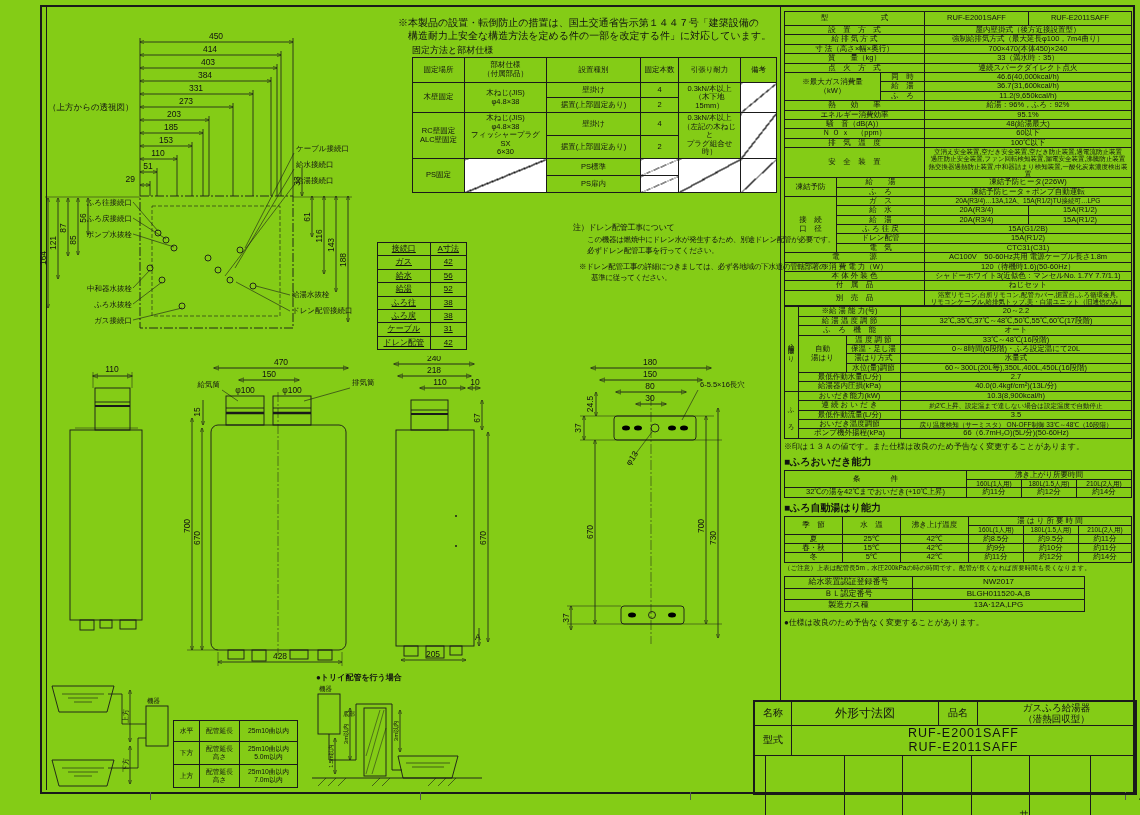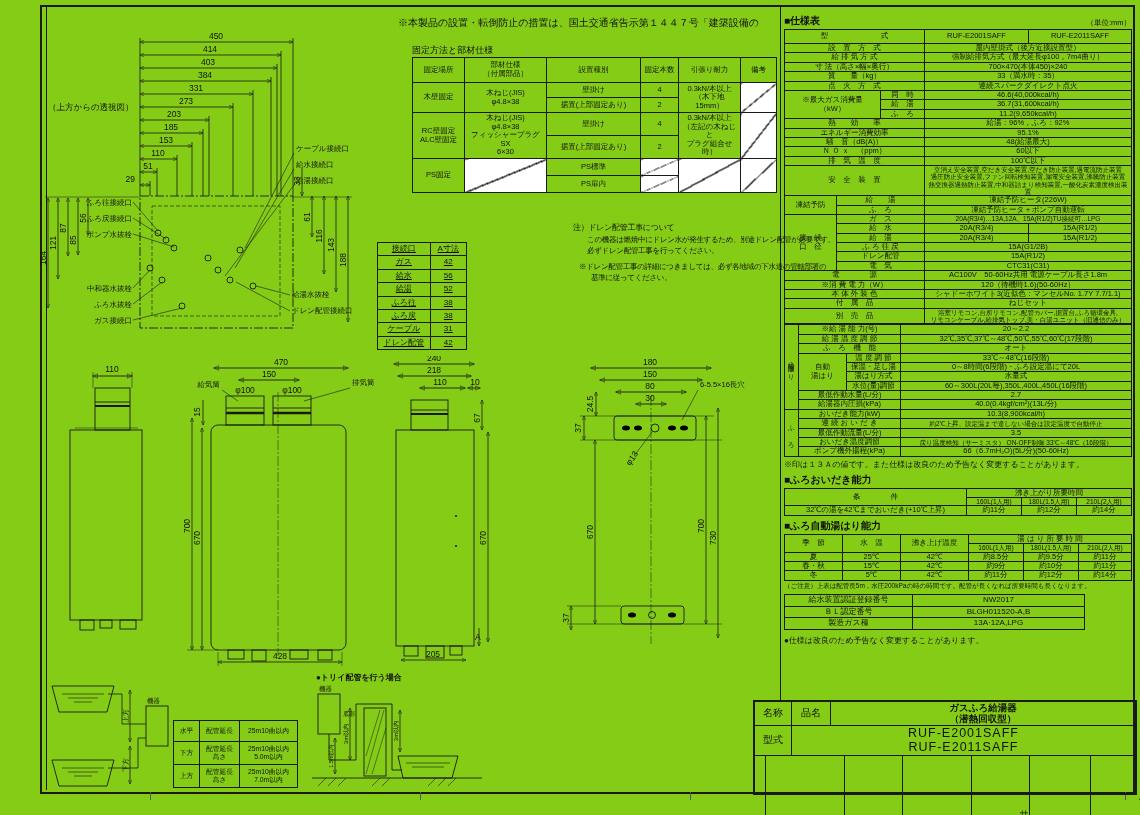--- a/index.html
+++ b/index.html
@@ -5,21 +5,21 @@
   html,body{margin:0;padding:0;background:#e8e8e8;}
   .sheet{position:relative;width:1140px;height:815px;background:#84cc16;font-family:"Liberation Sans",sans-serif;color:#111;overflow:hidden;padding-left:20px;}
   .frame{position:absolute;left:40px;top:5px;width:1091px;height:785px;border:2px solid #1a1a1a;}
   .frame-inner-left{position:absolute;left:46px;top:5px;width:0;height:785px;border-left:1px solid #1a1a1a;}
   .vdiv{position:absolute;left:780px;top:6px;width:0;height:696px;border-left:1.5px solid #1a1a1a;}
   .tick{position:absolute;top:792px;width:0;height:8px;border-left:1.5px solid #555;}
   .abs{position:absolute;}
   .note{font-size:9.5px;line-height:1.25;white-space:nowrap;}
   .t{border-collapse:collapse;table-layout:fixed;}
   .t td,.t th{border:1px solid #1a1a1a;font-weight:normal;text-align:center;vertical-align:middle;padding:0 2px;overflow:hidden;}
-  .pre{white-space:pre-line;font-weight:bold;}
+  .pre{white-space:pre-line;}
   .left{text-align:center;}
   .diag{background:linear-gradient(to bottom right,#fff 48.8%,#1a1a1a 48.8%,#1a1a1a 51.2%,#fff 51.2%);}
   .fix{font-size:7.5px;line-height:1.15;width:364px;}
   .ports{font-size:8px;line-height:1.55;width:90px;}
   .pipe-t{font-size:6.8px;line-height:1.15;width:124px;}
   .rcol{position:absolute;left:784px;top:11px;width:347px;}
   .sec-title{font-size:10px;font-weight:bold;margin:3px 0 1px 0;display:flex;justify-content:space-between;align-items:flex-end;}
   .unit{font-size:7.5px;font-weight:normal;}
   .spec{font-size:7.5px;line-height:1.12;width:347px;}
   .spec td{padding:0 1px;}
@@ -46,20 +46,21 @@
   <div class="frame"></div>
   <div class="frame-inner-left"></div>
   <div class="vdiv"></div>
   <div class="tick" style="left:150px"></div>
   <div class="tick" style="left:420px"></div>
   <div class="tick" style="left:690px"></div>
   <div class="tick" style="left:1125px"></div>
 
   <div class="abs note" style="left:398px;top:17px;font-size:10px;">
     <div>※本製品の設置・転倒防止の措置は、国土交通省告示第１４４７号「建築設備の</div>
+    <div style="padding-left:10px">構造耐力上安全な構造方法を定める件の一部を改定する件」に対応しています。</div>
   </div>
 
   <div class="abs" style="left:412px;top:44px;font-size:9px;">固定方法と部材仕様</div>
   <table class="t fix abs" style="left:412px;top:57px;">
     <colgroup>
         <col style="width:52px">
         <col style="width:82px">
         <col style="width:94px">
         <col style="width:38px">
         <col style="width:62px">
@@ -489,24 +490,20 @@
           <td style="height:22px">上方</td>
           <td class="pre left">配管延長
 高さ</td>
           <td class="pre">25m10曲以内
 7.0m以内</td>
         </tr>
   </tbody>
     </table>
 
   <div class="rcol">
-    <div class="sec-title">
-      <span>■仕様表</span>
-      <span class="unit">（単位:mm）</span>
-    </div>
     <table class="t spec">
       <colgroup>
           <col style="width:52px">
           <col style="width:44px">
           <col style="width:44px">
           <col style="width:104px">
           <col style="width:103px">
         </colgroup>
       <tbody>
           <tr>
@@ -807,20 +804,21 @@
             <td>13A·12A,LPG</td>
           </tr>
     </tbody>
       </table>
     <div class="n2" style="margin-top:5px">●仕様は改良のため予告なく変更することがあります。</div>
   </div>
 
   <div class="tb">
     <div class="tb-row" style="height:36px">
       <div class="tb-cell" style="width:36px">名称</div>
+      <div class="tb-cell" style="width:146px;font-size:12px">外形寸法図</div>
       <div class="tb-cell" style="width:38px">品名</div>
       <div class="tb-cell pre" style="flex:1;font-size:9.5px;line-height:1.2">ガスふろ給湯器
 （潜熱回収型）</div>
     </div>
     <div class="tb-row" style="height:30px">
       <div class="tb-cell" style="width:36px">型式</div>
       <div class="tb-cell" style="flex:1;flex-direction:column;font-size:12.5px;line-height:1.15;letter-spacing:1px">
         <div>RUF-E2001SAFF</div>
         <div>RUF-E2011SAFF</div>
       </div>

